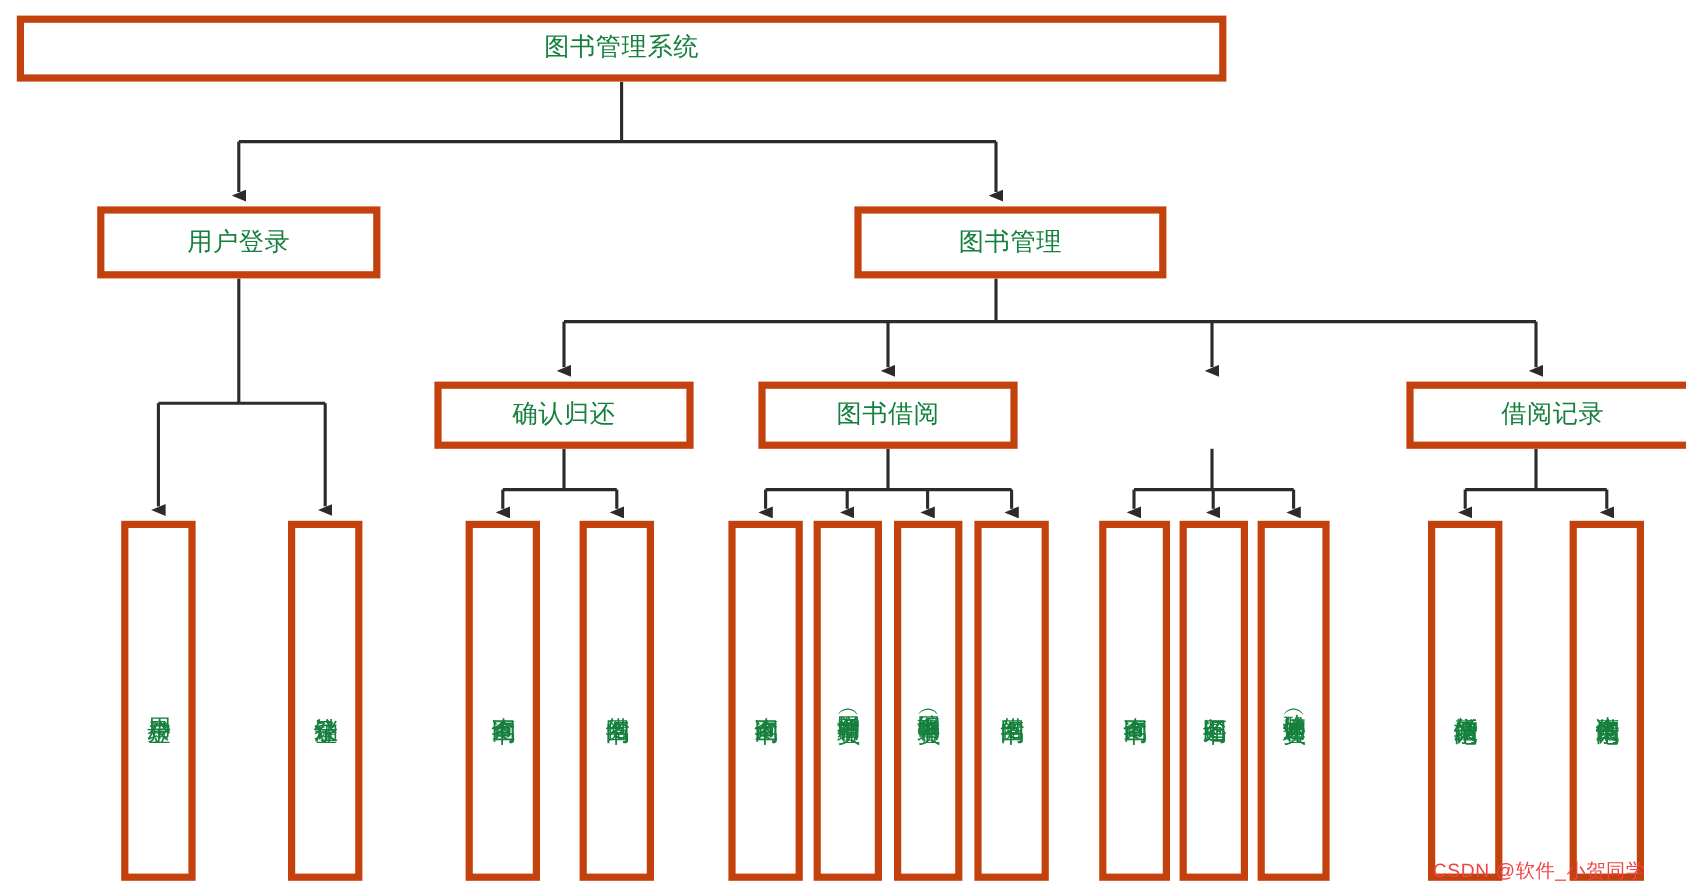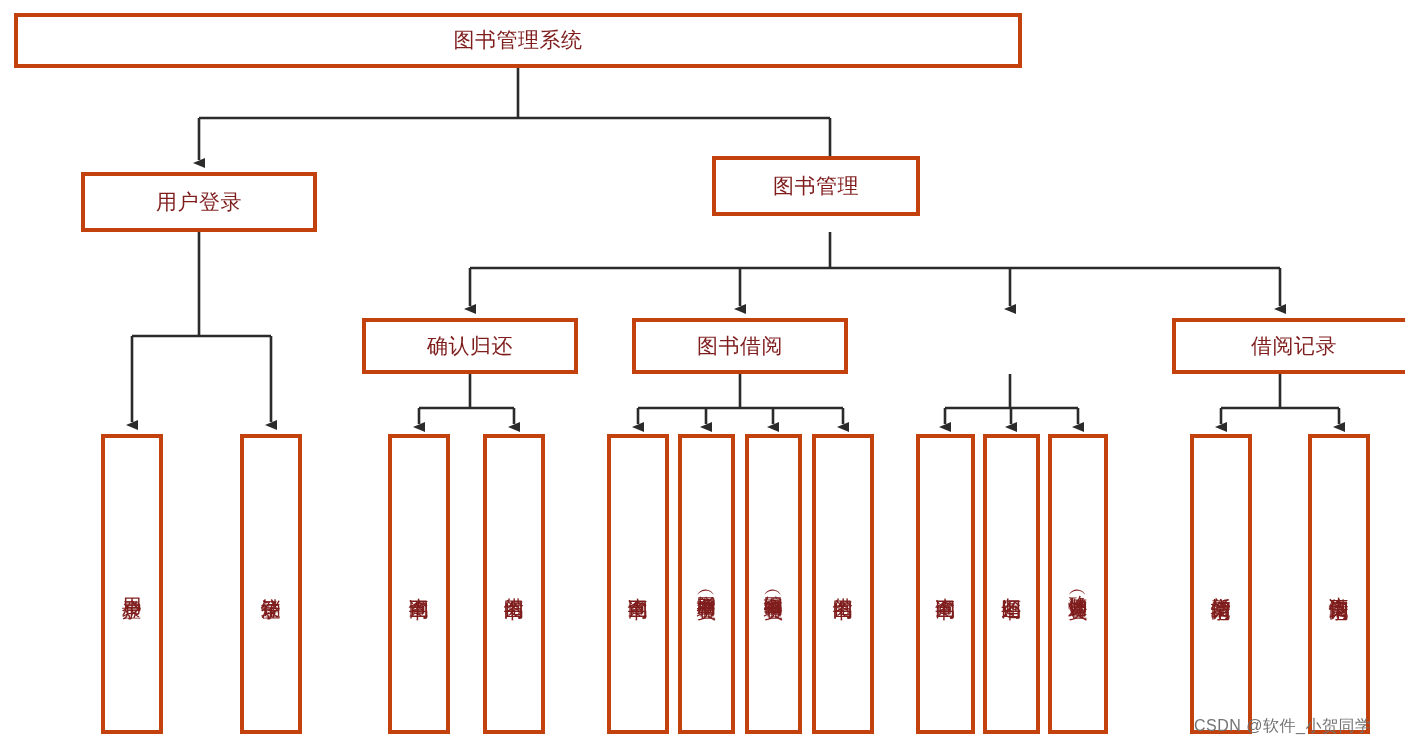--- a/index.html
+++ b/index.html
@@ -21,26 +21,26 @@
     position: absolute;
     left: 0;
     top: 0;
     width: 1405px;
     height: 747px;
     pointer-events: none;
   }
   .node {
     position: absolute;
     box-sizing: border-box;
-    border: 4px solid #c2410c;
+    border: 6px solid #c2410c;
     background: #ffffff;
     display: flex;
     align-items: center;
     justify-content: center;
-    color: #7f1d1d;
+    color: #15803d;
   }
   .node .label {
     display: block;
     text-align: center;
     line-height: 1.06;
   }
   .node.horiz .label {
     font-size: 21px;
     letter-spacing: 0.5px;
     white-space: nowrap;
@@ -56,21 +56,21 @@
     line-height: 1.12;
     letter-spacing: 1px;
     white-space: nowrap;
   }
   .node.vert.narrow .label {
     font-size: 19px;
   }
   .watermark {
     position: absolute;
     font-size: 16px;
-    color: #737373;
+    color: #ef4444;
     white-space: nowrap;
     letter-spacing: 0.5px;
   }
 </style>
 </head>
 <body>
 
 <div id="canvas">
 
   <svg class="links" viewBox="0 0 1405 747" xmlns="http://www.w3.org/2000/svg">
@@ -126,21 +126,21 @@
     </g>
   </svg>
 
   <div class="node horiz" style="left:14px; top:13px; width:1008px; height:55px;">
     <span class="label">图书管理系统</span>
   </div>
 
   <div class="node horiz" style="left:81px; top:172px; width:236px; height:60px;">
     <span class="label">用户登录</span>
   </div>
-  <div class="node horiz" style="left:712px; top:156px; width:208px; height:60px;">
+  <div class="node horiz" style="left:712px; top:172px; width:260px; height:60px;">
     <span class="label">图书管理</span>
   </div>
 
   <div class="node horiz" style="left:362px; top:318px; width:216px; height:56px;">
     <span class="label">确认归还</span>
   </div>
   <div class="node horiz" style="left:632px; top:318px; width:216px; height:56px;">
     <span class="label">图书借阅</span>
   </div>
   <div class="node horiz" style="left:1172px; top:318px; width:244px; height:56px;">

